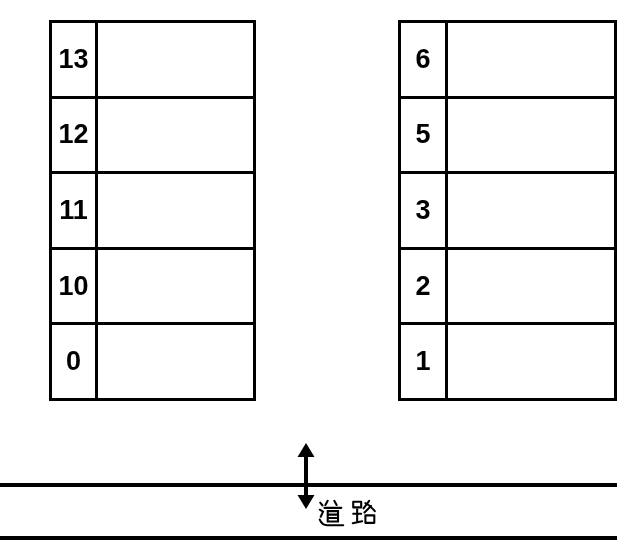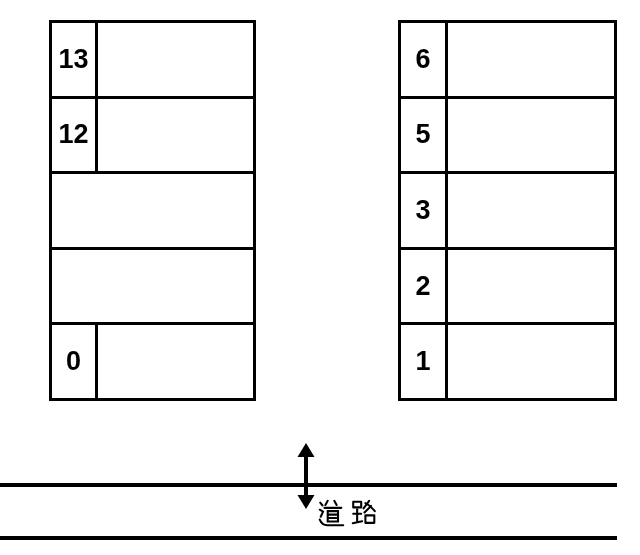--- a/index.html
+++ b/index.html
@@ -42,23 +42,25 @@
   <div class="ptable ptable-left">
     <div class="prow">
       <div class="plabel">13</div>
       <div class="pcell"></div>
     </div>
     <div class="prow">
       <div class="plabel">12</div>
       <div class="pcell"></div>
     </div>
     <div class="prow">
+      <div class="plabel">11</div>
       <div class="pcell"></div>
     </div>
     <div class="prow">
+      <div class="plabel">10</div>
       <div class="pcell"></div>
     </div>
     <div class="prow">
       <div class="plabel">0</div>
       <div class="pcell"></div>
     </div>
   </div>
 
   <div class="ptable ptable-right">
     <div class="prow">

